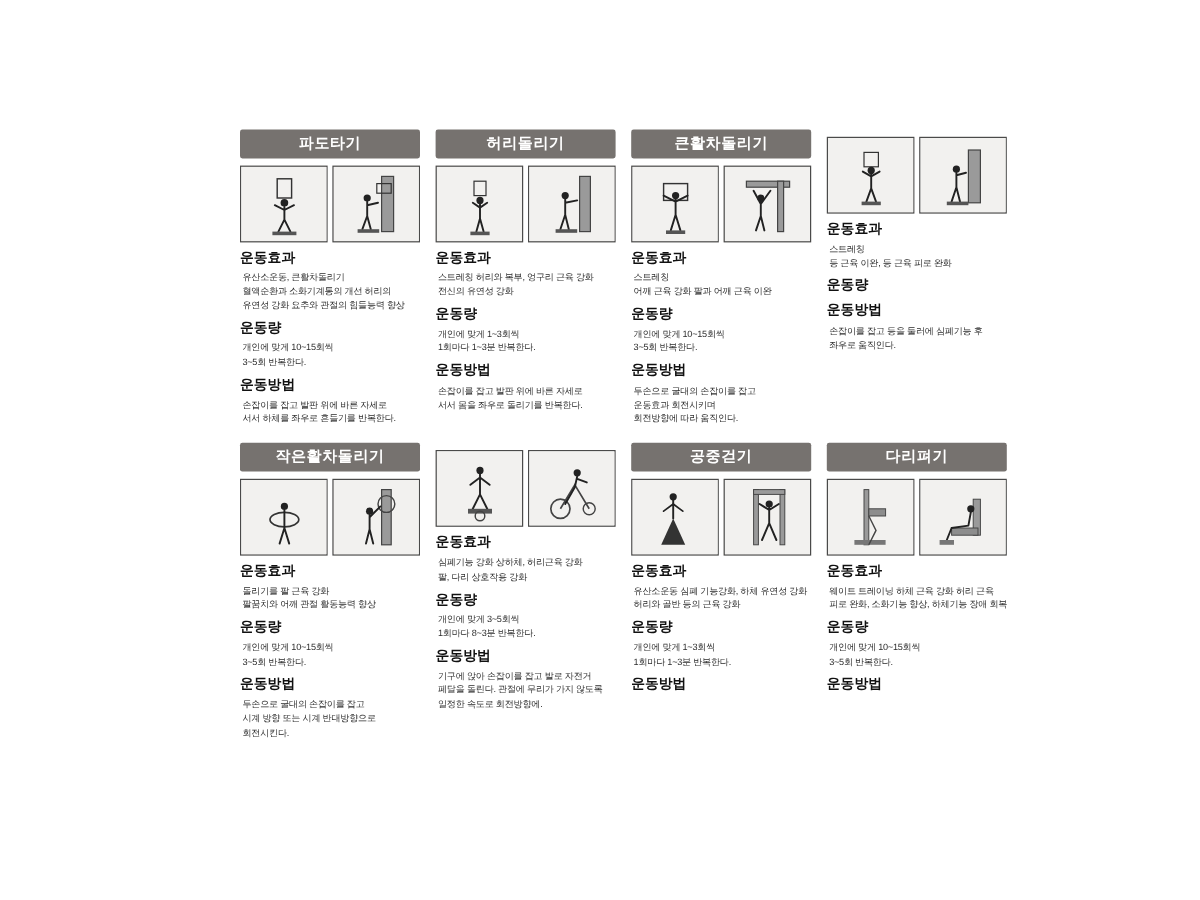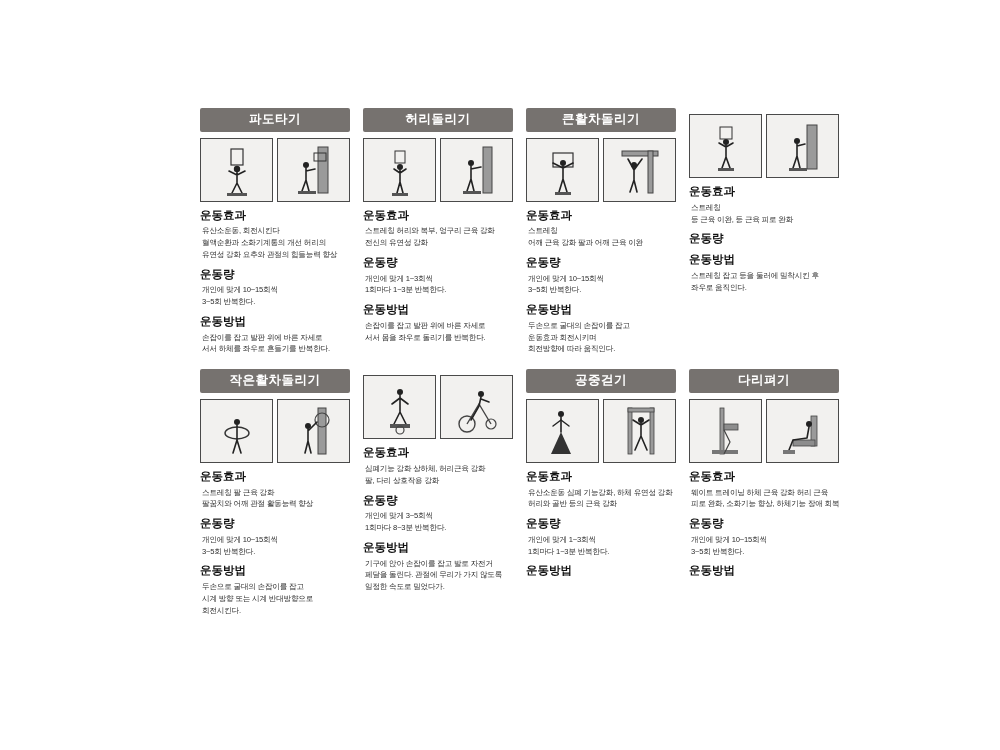--- a/index.html
+++ b/index.html
@@ -110,21 +110,21 @@
               <rect x="36" y="14" width="12" height="8" fill="none" stroke="#333" stroke-width="1"></rect>
               <circle cx="28" cy="26" r="3" fill="#222"></circle>
               <path d="M28 29 L28 41 M28 32 L37 30 M28 41 L24 52 M28 41 L31 52" stroke="#222" stroke-width="1.6" fill="none" stroke-linecap="round"></path>
               <rect x="20" y="52" width="18" height="3" fill="#555"></rect>
             </svg>
         </div>
       </div>
       <div class="section">
         <div class="section-head">운동효과</div>
         <div class="section-body">
-          <div>유산소운동, 회전시킨다</div>
+          <div>유산소운동, 큰활차돌리기</div>
           <div>혈액순환과 소화기계통의 개선 허리의</div>
           <div>유연성 강화 요추와 관절의 힘들능력 향상</div>
         </div>
       </div>
       <div class="section">
         <div class="section-head">운동량</div>
         <div class="section-body">
           <div>개인에 맞게 10~15회씩</div>
           <div>3~5회 반복한다.</div>
         </div>
@@ -256,21 +256,21 @@
           <div>스트레칭</div>
           <div>등 근육 이완, 등 근육 피로 완화</div>
         </div>
       </div>
       <div class="section">
         <div class="section-head">운동량</div>
       </div>
       <div class="section">
         <div class="section-head">운동방법</div>
         <div class="section-body">
-          <div>스트레칭 잡고 등을 둘러에 밀착시킨 후</div>
+          <div>손잡이를 잡고 등을 둘러에 심폐기능 후</div>
           <div>좌우로 움직인다.</div>
         </div>
       </div>
     </div>
 
     <div class="card">
       <div class="card-title">작은활차돌리기</div>
       <div class="images">
         <div class="img-box">
           <svg viewBox="0 0 72 62">
@@ -286,21 +286,21 @@
               <rect x="40" y="8" width="8" height="46" fill="#9a9a9a" stroke="#444" stroke-width="1"></rect>
               <circle cx="44" cy="20" r="7" fill="none" stroke="#444" stroke-width="1.2"></circle>
               <circle cx="30" cy="26" r="3" fill="#222"></circle>
               <path d="M30 29 L30 41 M30 31 L39 22 M30 41 L27 53 M30 41 L33 53" stroke="#222" stroke-width="1.6" fill="none" stroke-linecap="round"></path>
             </svg>
         </div>
       </div>
       <div class="section">
         <div class="section-head">운동효과</div>
         <div class="section-body">
-          <div>스트레칭 팔 근육 강화</div>
+          <div>돌리기를 팔 근육 강화</div>
           <div>팔꿈치와 어깨 관절 활동능력 향상</div>
         </div>
       </div>
       <div class="section">
         <div class="section-head">운동량</div>
         <div class="section-body">
           <div>개인에 맞게 10~15회씩</div>
           <div>3~5회 반복한다.</div>
         </div>
       </div>
@@ -348,21 +348,21 @@
         <div class="section-body">
           <div>개인에 맞게 3~5회씩</div>
           <div>1회마다 8~3분 반복한다.</div>
         </div>
       </div>
       <div class="section">
         <div class="section-head">운동방법</div>
         <div class="section-body">
           <div>기구에 앉아 손잡이를 잡고 발로 자전거</div>
           <div>페달을 돌린다. 관절에 무리가 가지 않도록</div>
-          <div>일정한 속도로 밀었다가.</div>
+          <div>일정한 속도로 회전방향에.</div>
         </div>
       </div>
     </div>
 
     <div class="card">
       <div class="card-title">공중걷기</div>
       <div class="images">
         <div class="img-box">
           <svg viewBox="0 0 72 62">
               <rect width="72" height="62" fill="#f2f1ef"></rect>

